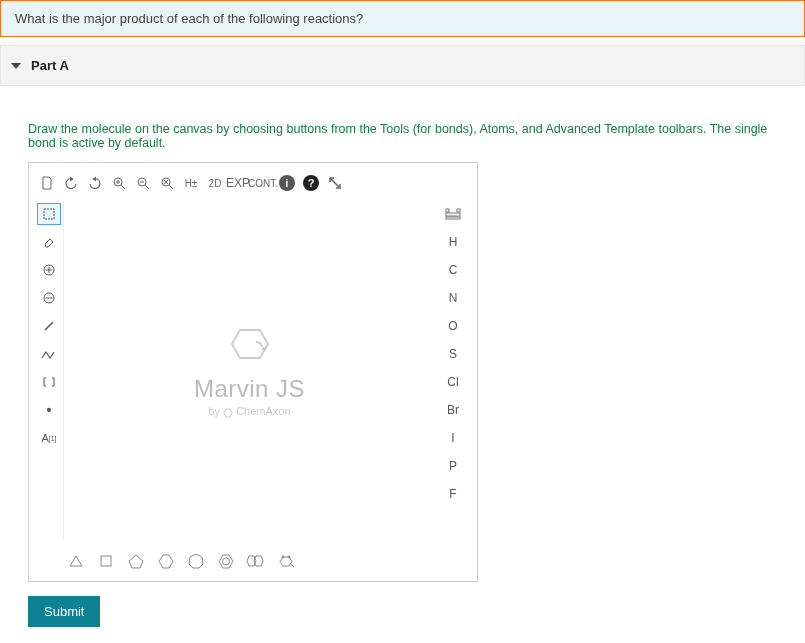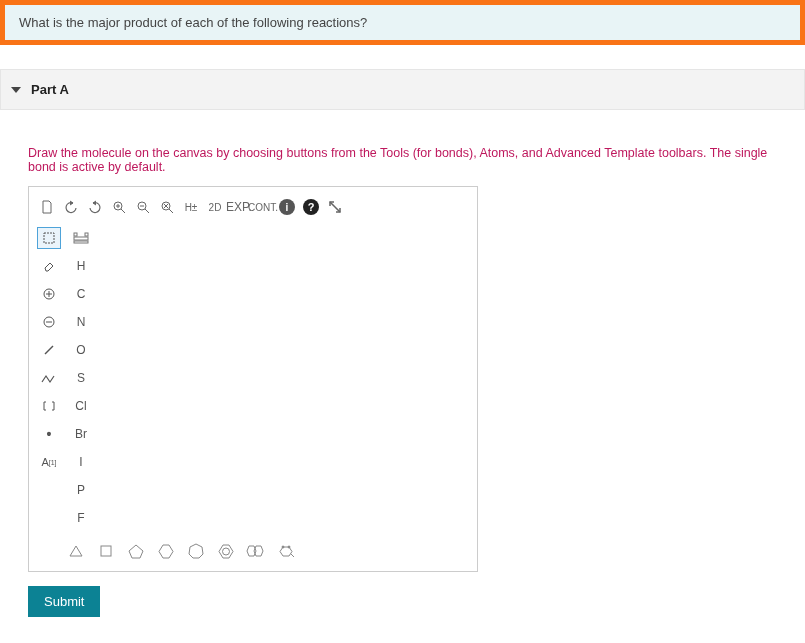--- a/index.html
+++ b/index.html
@@ -1,26 +1,26 @@
 <!DOCTYPE html>
 <html><head>
 <meta charset="utf-8">
 <style>
   * { box-sizing: border-box; margin: 0; padding: 0; }
   body { font-family: Arial, sans-serif; font-size: 13px; color: #333; background: #fff; }
   
   .question-header {
     background: #e8f4f6;
     padding: 10px 14px;
-    border: 5px solid #f97316;
+    border: 1px solid #f97316;
     color: #444;
   }
   
   .part-header-wrap {
-    margin-top: 24px;
+    margin-top: 8px;
     background: #f3f3f3;
     border: 1px solid #e5e5e5;
     padding: 12px 14px 12px 10px;
     display: flex;
     align-items: center;
     gap: 10px;
   }
   .tri-down {
     width: 0; height: 0;
     border-left: 5px solid transparent;
@@ -41,21 +41,21 @@
   .plus { font-size:14px; }
   .hcl { font-size:14px; }
   .arrow-wrap { position:relative; display:inline-block; margin-left:6px; }
   .arrow-line { display:inline-block; width:30px; height:1px; background:#333; vertical-align:middle; position:relative; }
   .arrow-line::after {
     content:""; position:absolute; right:-1px; top:-3px;
     border-left:6px solid #333; border-top:4px solid transparent; border-bottom:4px solid transparent;
   }
   .delta { position:absolute; top:-12px; left:50%; transform:translateX(-50%); font-size:11px; }
   
-  .instruction { font-size:12.5px; color:#be185d; margin:20px 0 12px 0; }
+  .instruction { font-size:12.5px; color:#15803d; margin:20px 0 12px 0; }
   
   .editor-card {
     width: 450px;
     border: 1px solid #ccc;
     padding: 6px;
     background: #fff;
   }
   
   .top-toolbar {
     display: flex; align-items: center; gap: 4px;
@@ -243,20 +243,37 @@
               <path d="M4 3H2v8h2M10 3h2v8h-2" fill="none"></path>
             </svg>
         </span>
         <span class="lt-btn" style="font-size:14px;font-weight:bold">•</span>
         <span class="lt-btn" style="font-size:11px">
           <span>A</span>
             <sup style="font-size:7px">[1]</sup>
         </span>
       </div>
 
+      <div class="canvas-area">
+        <div class="marvin-icon">
+          <svg width="44" height="40" viewBox="0 0 44 40">
+              <polygon points="12,6 32,6 40,20 32,34 12,34 4,20" fill="none" stroke="#ccc" stroke-width="2"></polygon>
+              <path d="M28 18c4 0 6 3 6 5" fill="none" stroke="#ccc" stroke-width="2"></path>
+              <circle cx="36" cy="25" r="2" fill="#ccc"></circle>
+            </svg>
+        </div>
+        <div class="marvin-logo">Marvin JS</div>
+        <div class="marvin-sub">
+          <span>by</span> <span style="display:inline-block;width:10px;height:10px;vertical-align:middle">
+            <svg width="10" height="10" viewBox="0 0 10 10">
+                <polygon points="3,1 7,1 9,5 7,9 3,9 1,5" fill="none" stroke="#ccc"></polygon>
+              </svg>
+          </span> <span>ChemAxon</span>
+        </div>
+      </div>
 
       <div class="right-tools">
         <span class="rt-btn small-ico">
           <svg width="16" height="12" viewBox="0 0 16 12" fill="none">
               <rect x="1" y="1" width="3" height="3"></rect>
               <rect x="12" y="1" width="3" height="3"></rect>
               <rect x="1" y="5" width="14" height="3"></rect>
               <rect x="1" y="9" width="14" height="2"></rect>
             </svg>
         </span>

